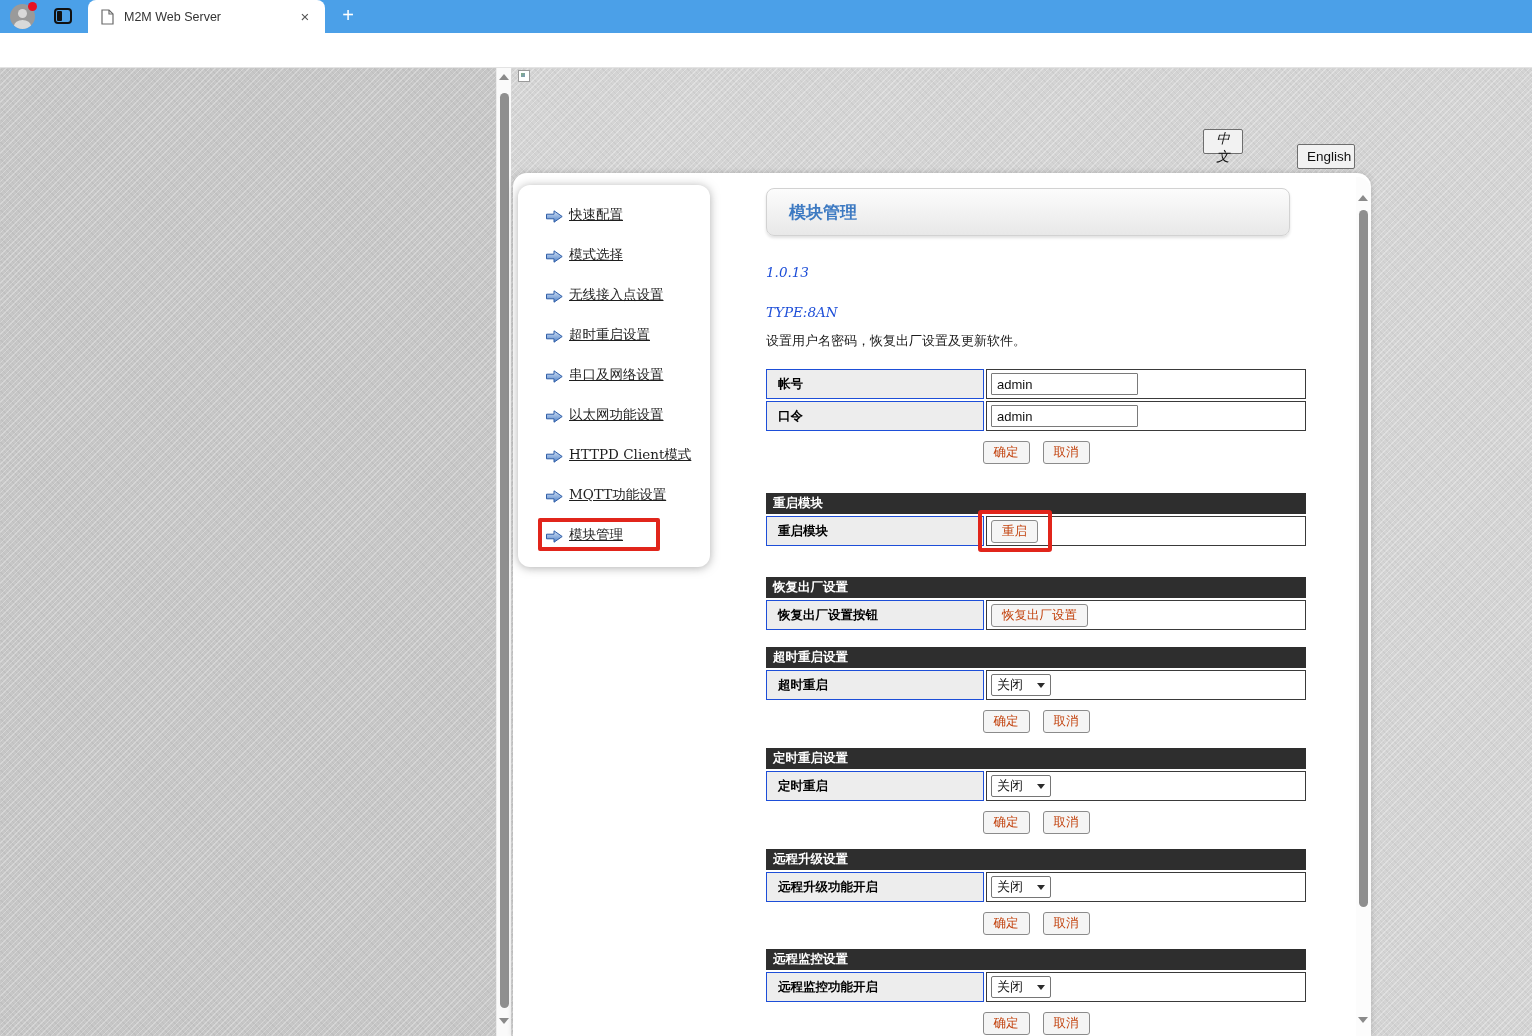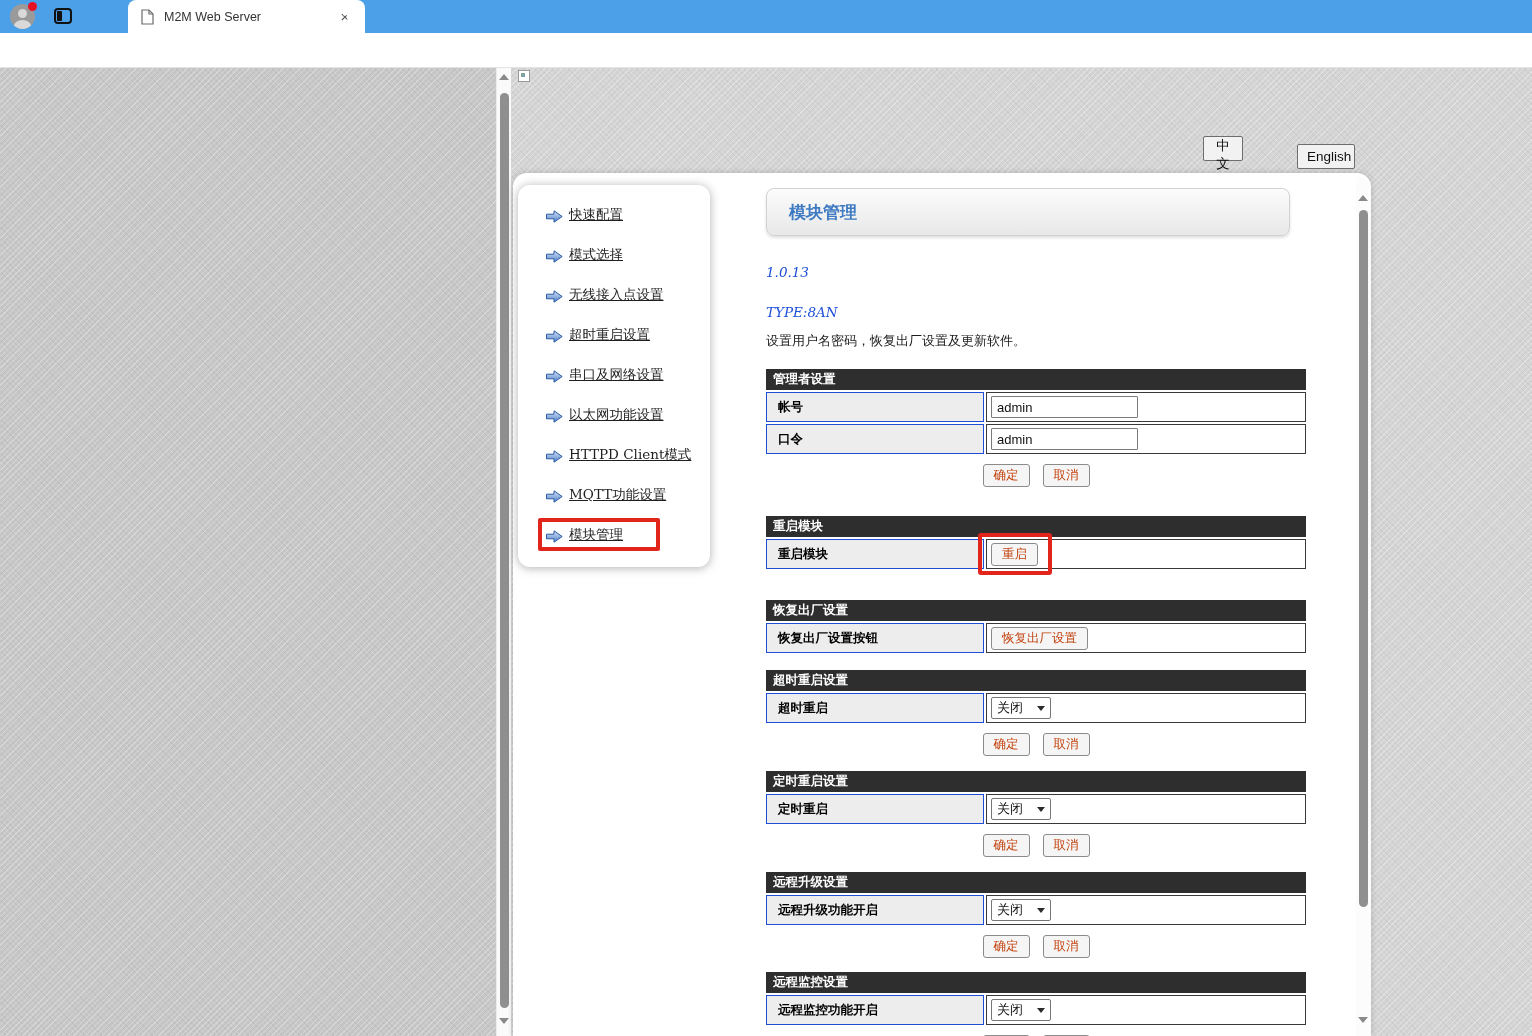--- a/index.html
+++ b/index.html
@@ -11,21 +11,21 @@
   .avatar { position:absolute; left:10px; top:4px; width:25px; height:25px; border-radius:50%;
             background:#9a9a9a; overflow:hidden; }
   .avatar .head { position:absolute; left:8px; top:5px; width:9px; height:9px; border-radius:50%; background:#d9d9d9; }
   .avatar .body { position:absolute; left:4px; top:16px; width:17px; height:12px; border-radius:50%; background:#d9d9d9; }
   .avatar-badge { position:absolute; left:28px; top:2px; width:9px; height:9px; border-radius:50%; background:#e81123; }
   .tabstack-icon { position:absolute; left:54px; top:8px; width:18px; height:16px;
                    border:2px solid #111; border-radius:4px; background:transparent; }
   .tabstack-icon::before { content:''; position:absolute; left:1px; top:1px; width:5px; height:10px;
                    background:#111; border-radius:1px; }
   .tab { position:absolute; left:88px; top:0; width:237px; height:33px; background:#fff;
-         border-radius:8px 8px 0 0; display:flex; align-items:center;margin-left:40px; }
+         border-radius:8px 8px 0 0; display:flex; align-items:center; }
   .tab-favicon { margin-left:13px; width:13px; height:16px; position:relative; }
   .tab-title { margin-left:10px; font-size:12.5px; color:#333; flex:1; }
   .tab-close { margin-right:11px; font-size:15px; color:#555; width:18px; height:18px; line-height:17px;
                text-align:center; border-radius:3px; cursor:pointer; }
   .newtab-btn { position:absolute; left:336px; top:4px; width:24px; height:24px; color:#fff;
                 font-size:20px; font-weight:300; line-height:23px; text-align:center; cursor:pointer; }
   .toolbar { position:absolute; left:0; top:33px; width:1532px; height:35px; background:#fff;
              border-bottom:1px solid #e3e3e3; }
   .nav-btn { position:absolute; top:41px; width:20px; height:20px; cursor:pointer; }
   .nav-back { left:18px; } .nav-refresh { left:63px; }
@@ -59,21 +59,21 @@
   .vscroll-left .arrow-down { top:950px; left:2px; }
 
   .broken-img-icon { position:absolute; left:7px; top:2px; width:12px; height:12px; background:#fff;
                      border:1px solid #9a9a9a; }
   .broken-img-icon::before { content:''; position:absolute; left:2px; top:2px; width:4px; height:4px;
                      background:linear-gradient(135deg,#7fae7f,#7f9ac0); }
 
   .lang-btn { position:absolute; height:25px; background:#f2f2f2; border:1px solid #6e6e6e;
               border-radius:2px; font-size:13.5px; color:#111; padding:0 9px; cursor:pointer;
               font-family:inherit; }
-  .lang-zh { left:692px; top:68px; width:40px; }
+  .lang-zh { left:692px; top:61px; width:40px;font-style:italic; }
   .lang-en { left:786px; top:76px; width:58px; }
 
   
   .panel { position:absolute; left:513px; top:105px; width:858px; height:863px; background:#fff;
            border-radius:14px 14px 0 0; box-shadow:0 0 6px rgba(0,0,0,.18); }
   .vscroll-panel { right:0; top:4px; height:859px; background:#fcfcfc; border-radius:0 14px 0 0; }
   .vscroll-panel .arrow-up { top:18px; left:2px; }
   .vscroll-panel .scroll-thumb { top:33px; height:697px; }
   .vscroll-panel .arrow-down { top:840px; left:2px; }
 
@@ -255,21 +255,20 @@
 
     <div class="main-col">
       <div class="title-box">
         <span class="page-title">模块管理</span>
       </div>
       <div class="meta meta-version">1.0.13</div>
       <div class="meta meta-type">TYPE:8AN</div>
       <div class="desc">设置用户名密码，恢复出厂设置及更新软件。</div>
       <div id="sections">
           <section class="section s0">
-            <div class="sec-header">管理者设置</div>
             <div class="sec-row">
               <div class="row-label">帐号</div>
               <div class="row-value">
                 <input class="text-input" value="admin" style="">
               </div>
             </div>
             <div class="sec-row">
               <div class="row-label">口令</div>
               <div class="row-value">
                 <input class="text-input" value="admin" style="">

